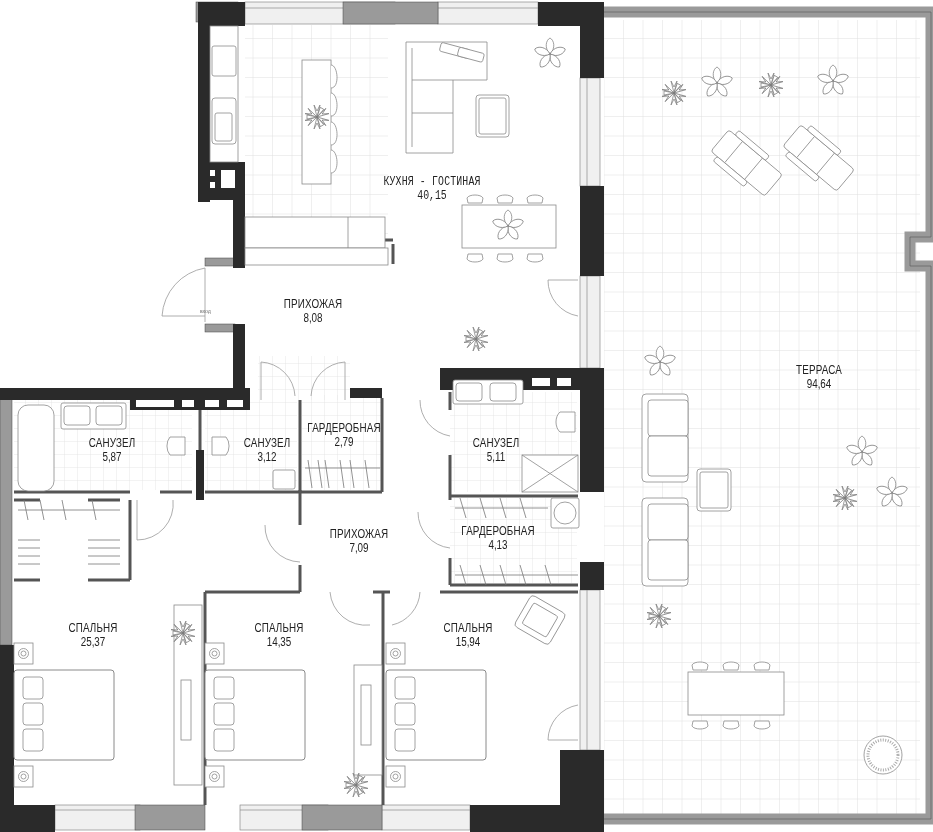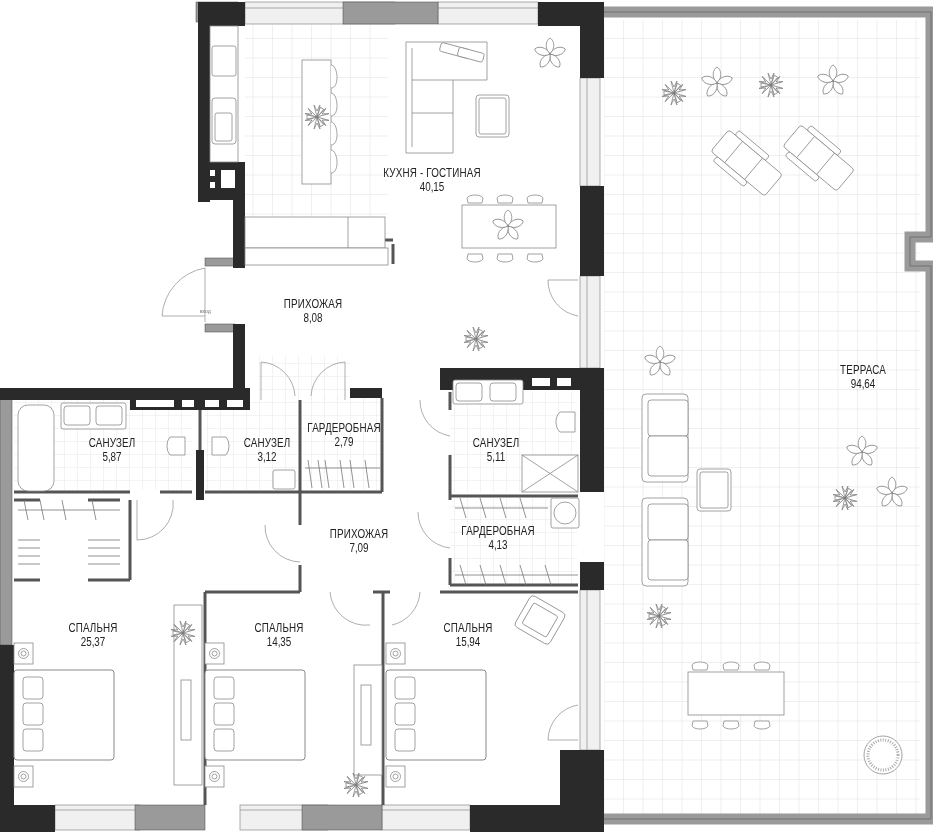--- a/index.html
+++ b/index.html
@@ -309,21 +309,21 @@
       <rect x="-14" y="-12" width="28" height="24" rx="2"></rect>
     </g>
   </g>
   <use href="#plant" x="183" y="633"></use>
   <use href="#plant" x="356" y="785"></use>
 
   <text x="200" y="313" font-size="4" fill="#555" font-family="Liberation Sans, sans-serif">ВХОД</text>
 </svg>
 
 <div>
-  <div class="room-label" style="left:432px; top:167px;">
+  <div class="room-label" style="left:432px; top:176px;font-family:Liberation Mono, monospace;">
     <span class="name">КУХНЯ - ГОСТИНАЯ</span>
     <span class="area">40,15</span>
   </div>
   <div class="room-label" style="left:313px; top:298px;">
     <span class="name">ПРИХОЖАЯ</span>
     <span class="area">8,08</span>
   </div>
   <div class="room-label" style="left:112px; top:437px;">
     <span class="name">САНУЗЕЛ</span>
     <span class="area">5,87</span>
@@ -353,17 +353,17 @@
     <span class="area">25,37</span>
   </div>
   <div class="room-label" style="left:279px; top:622px;">
     <span class="name">СПАЛЬНЯ</span>
     <span class="area">14,35</span>
   </div>
   <div class="room-label" style="left:468px; top:622px;">
     <span class="name">СПАЛЬНЯ</span>
     <span class="area">15,94</span>
   </div>
-  <div class="room-label" style="left:819px; top:364px;margin-left:44px;">
+  <div class="room-label" style="left:819px; top:364px;">
     <span class="name">ТЕРРАСА</span>
     <span class="area">94,64</span>
   </div>
 </div>
 
 </body></html>

